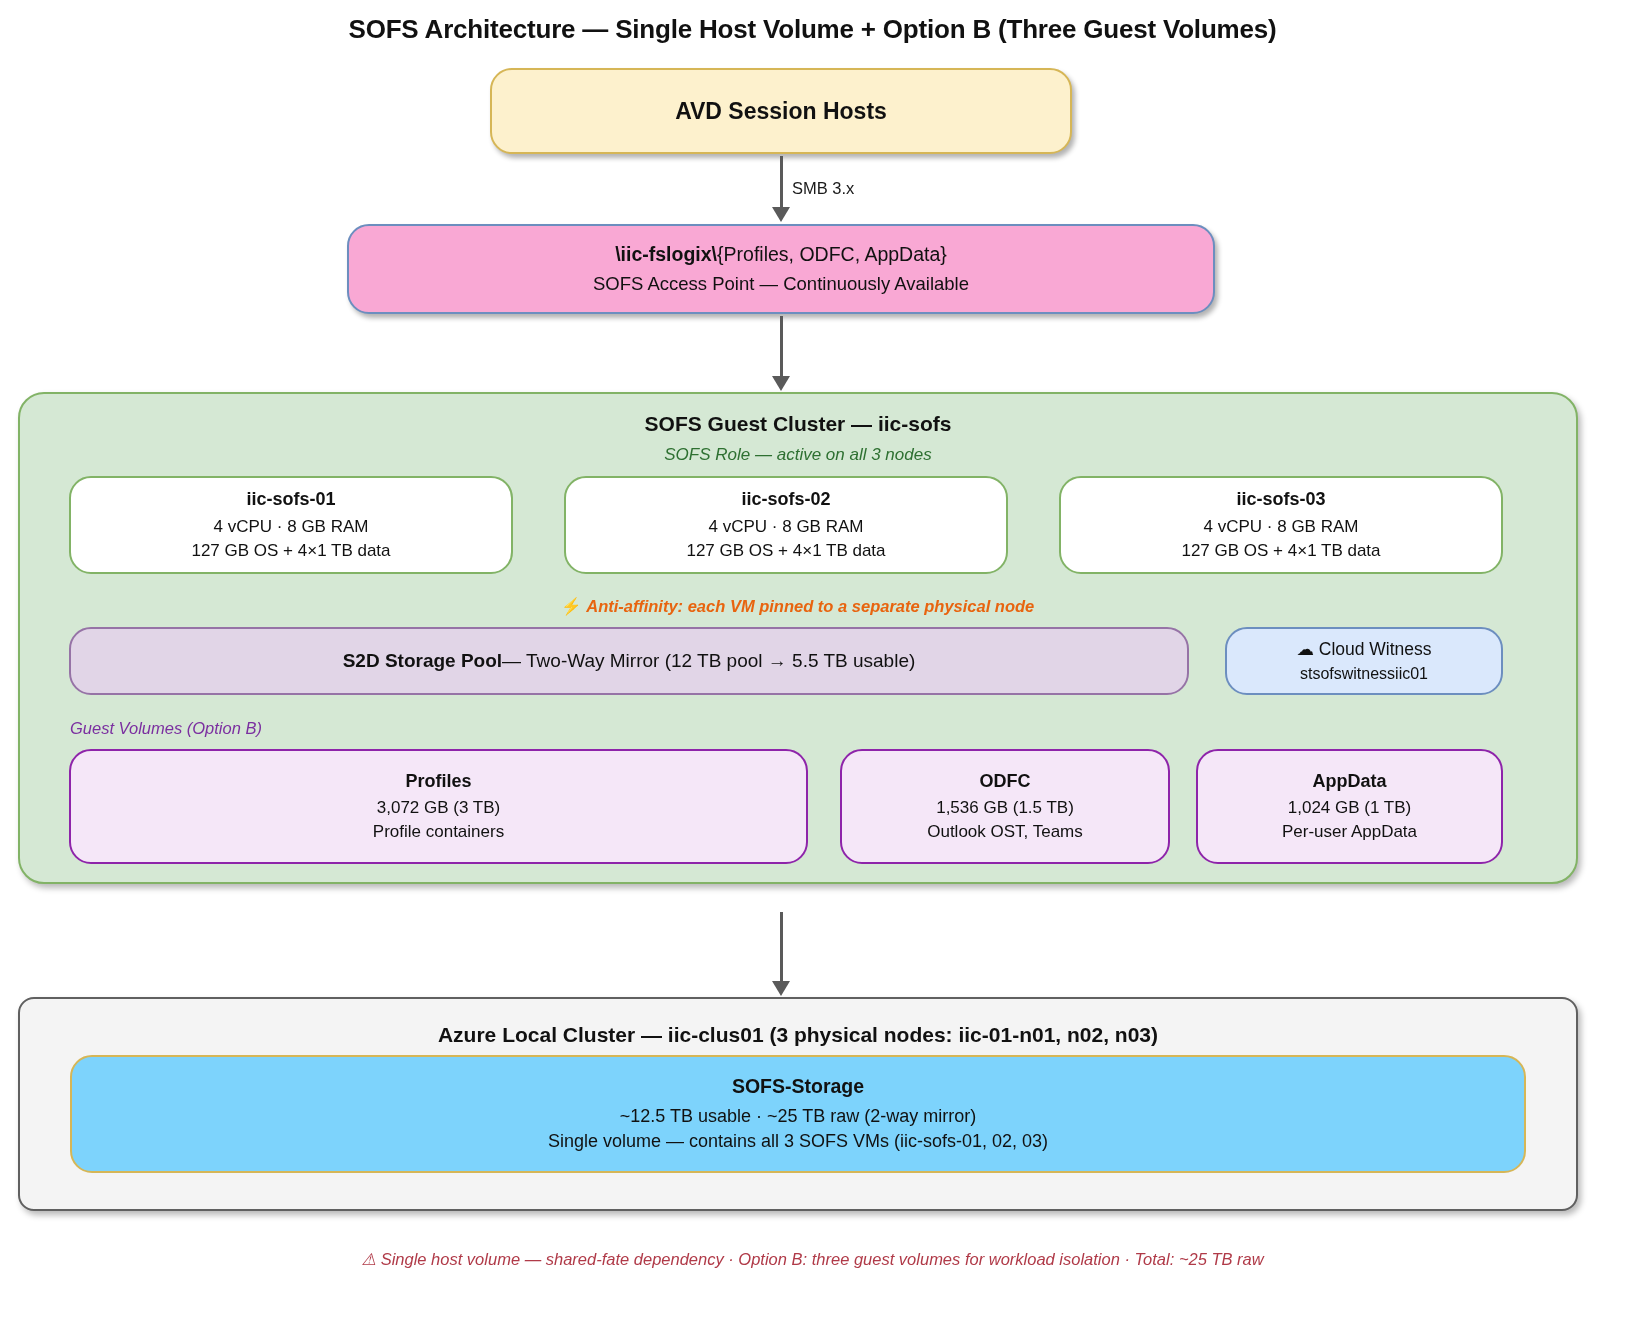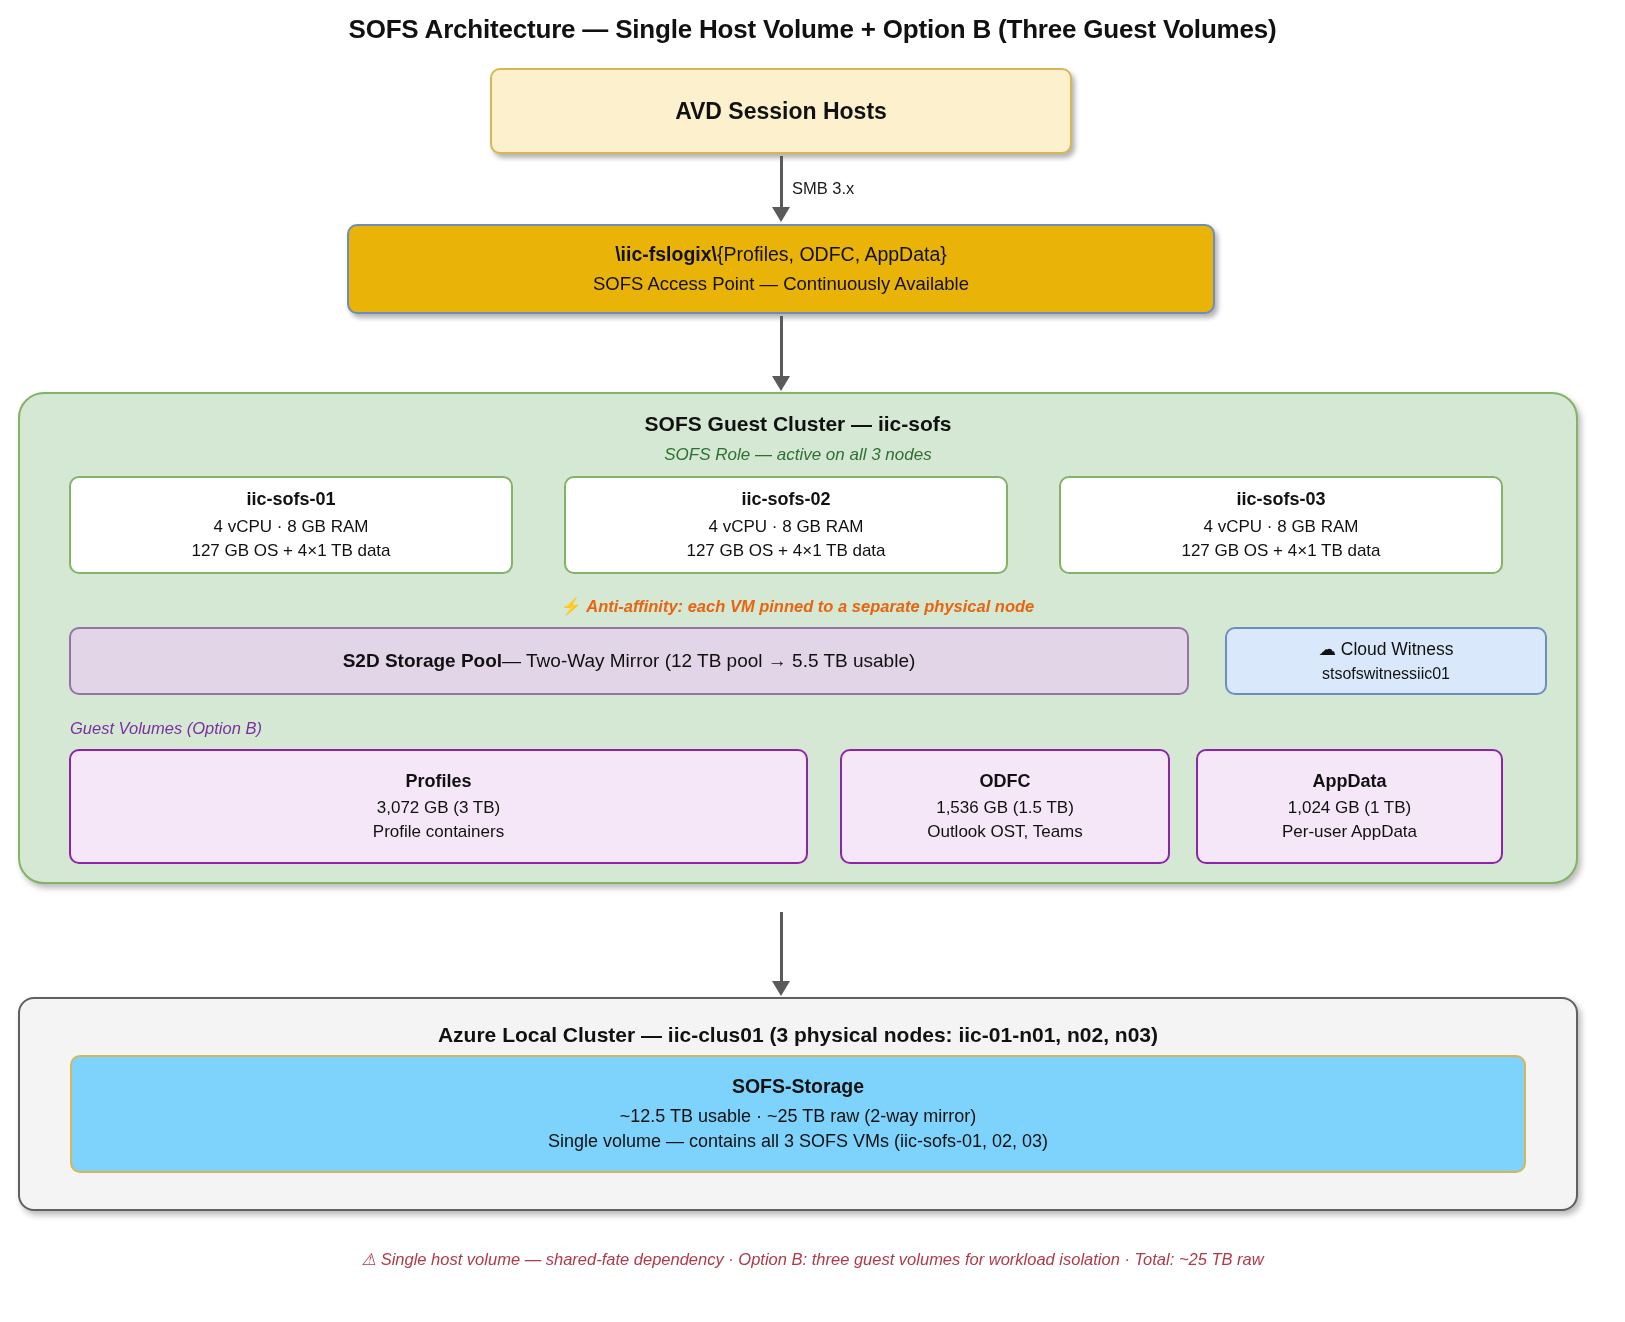--- a/index.html
+++ b/index.html
@@ -22,21 +22,21 @@
     text-align: center;
     font-size: 26px;
     font-weight: bold;
     letter-spacing: -0.2px;
     color: #111111;
   }
 
   
   .node {
     position: absolute;
-    border-radius: 10px;
+    border-radius: 22px;
     border: 2px solid;
     display: flex;
     flex-direction: column;
     align-items: center;
     justify-content: center;
     text-align: center;
     line-height: 1.42;
   }
   .node .ttl { font-weight: bold; }
 
@@ -48,21 +48,21 @@
     background: #fdf1cd;
     border-color: #d6b656;
     font-size: 23px;
     font-weight: bold;
     color: #111;
   }
 
   
   #fslogix-share {
     left: 347px; top: 224px; width: 868px; height: 90px;
-    background: #eab308;
+    background: #f9a8d4;
     border-color: #6c8ebf;
     font-size: 19px;
     color: #111;
   }
   #fslogix-share .line1 { font-size: 19.5px; }
   #fslogix-share .bold-part { font-weight: bold; }
   #fslogix-share .line2 { font-size: 18.5px; margin-top: 3px; }
 
   
   .arrow { position: absolute; }
@@ -144,21 +144,21 @@
     background: #e1d5e7;
     border-color: #9673a6;
     font-size: 19px;
     color: #111;
     flex-direction: row;
   }
   #s2d-pool .ttl { font-weight: bold; }
 
   
   #cloud-witness {
-    left: 1205px; top: 233px; width: 322px; height: 68px;
+    left: 1205px; top: 233px; width: 278px; height: 68px;
     background: #dae8fc;
     border-color: #6c8ebf;
     font-size: 17px;
     color: #111;
   }
   #cloud-witness .cw-title { font-size: 17.5px; }
   #cloud-witness .cw-sub { font-size: 16px; margin-top: 1px; }
 
   
   #guest-volumes-label {

